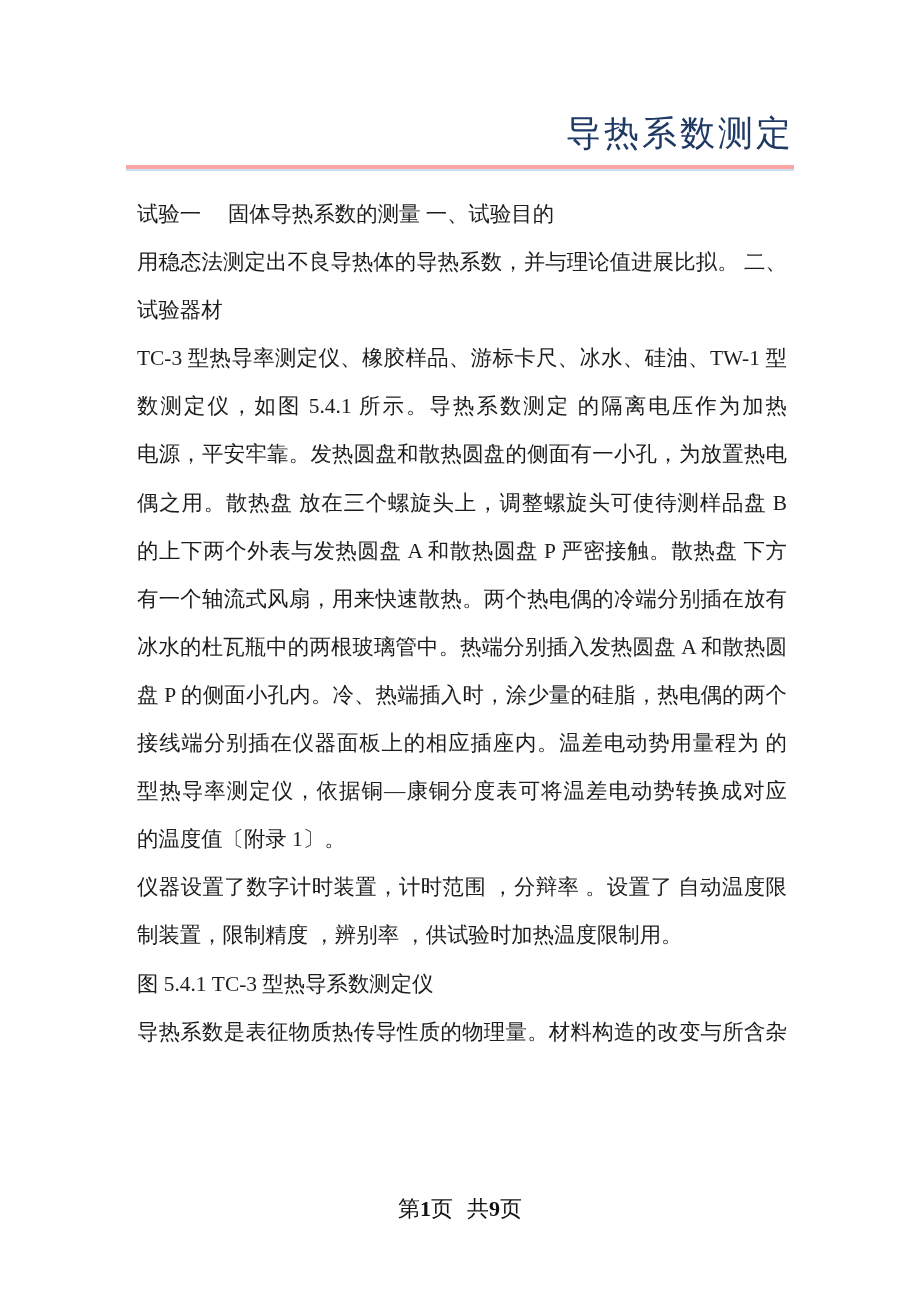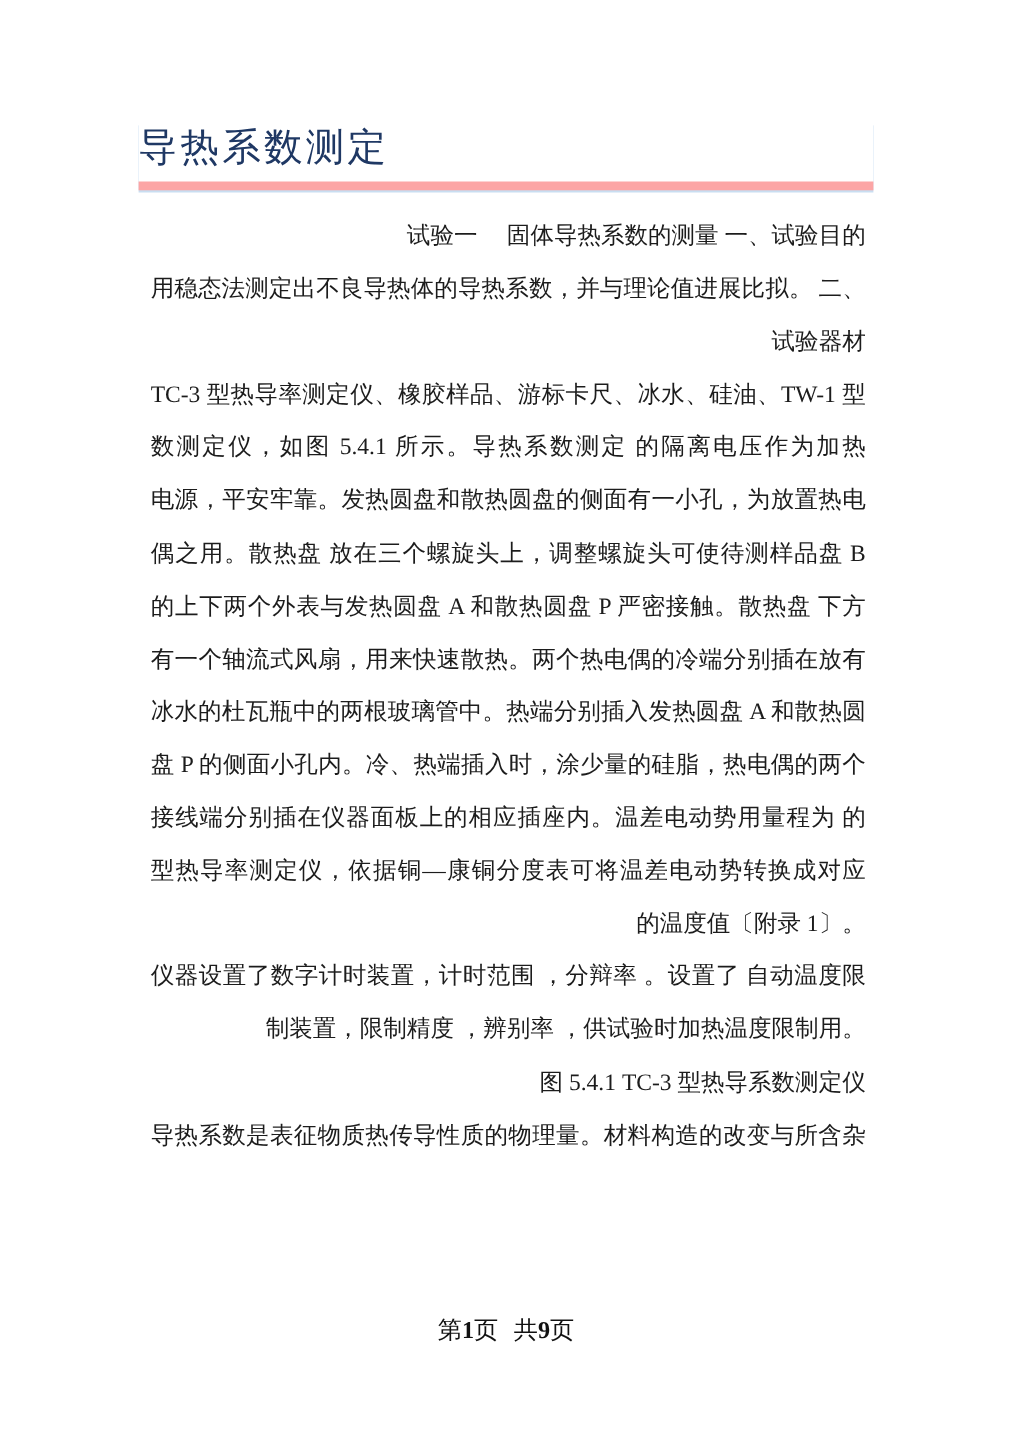--- a/index.html
+++ b/index.html
@@ -3,35 +3,35 @@
 <meta charset="utf-8">
 <style>
   html,body{margin:0;padding:0;}
   body{
     width:920px;height:1302px;background:#ffffff;position:relative;
     font-family:"Liberation Serif","DejaVu Serif",serif;color:#1c1c1c;
     overflow:hidden;
   }
   .title-block{
     position:absolute;top:112px;left:126px;width:668px;
-    text-align:left;padding-bottom:9px;
-    border-bottom:8px solid #fca5a5;
+    text-align:right;padding-bottom:9px;
+    border-bottom:4px solid #fca5a5;
     box-shadow:0 2px 0 rgba(157,195,230,0.55);
   }
   .title{
     display:inline-block;font-size:35px;line-height:44px;
     letter-spacing:3px;color:#1F3864;font-weight:400;
   }
   .content{
     position:absolute;left:137px;top:190px;width:650px;
     font-size:21.4px;
   }
   .line{
     height:48.1px;line-height:48.1px;
-    text-align:right;white-space:pre-wrap;
+    text-align:left;white-space:pre-wrap;
   }
   .just{
     text-align:justify;text-align-last:justify;
   }
   .footer{
     position:absolute;top:1198px;left:0;width:920px;
     text-align:center;font-size:22px;line-height:22px;color:#111;
   }
   .footer b{font-weight:700;}
   .footer .gap{display:inline-block;width:14px;}

